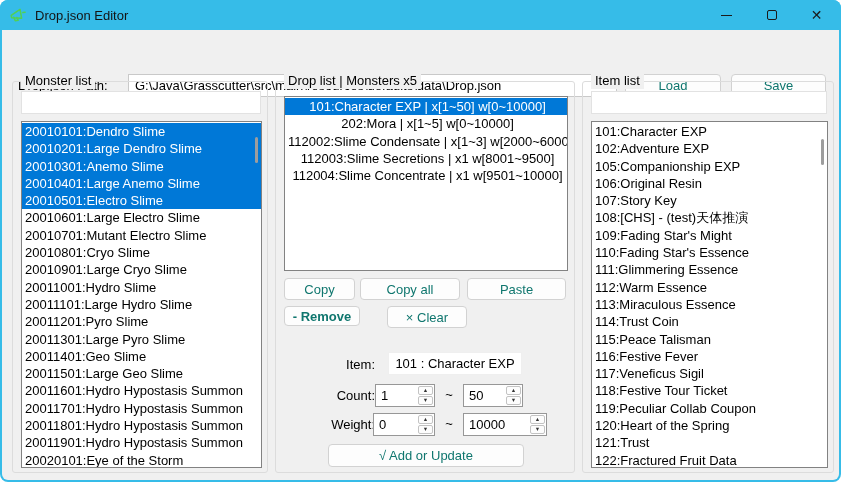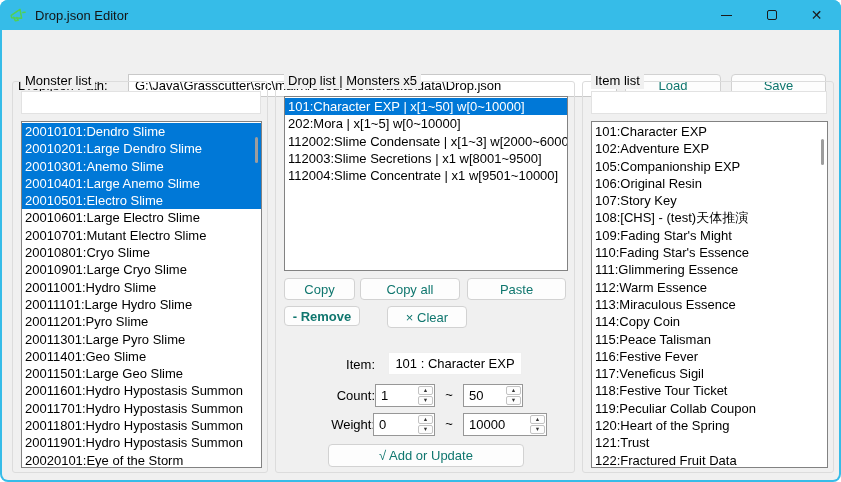--- a/index.html
+++ b/index.html
@@ -159,21 +159,21 @@
             <div class="lb-row">20011801:Hydro Hypostasis Summon</div>
             <div class="lb-row">20011901:Hydro Hypostasis Summon</div>
             <div class="lb-row">20020101:Eye of the Storm</div>
           </div>
         <div class="scroll-thumb" style="right:3px;top:15px;height:26px;"></div>
       </div>
     </div>
 
     <div class="groupbox" style="left:273px;top:51px;width:300px;height:392px;">
       <span class="gb-title">Drop list | Monsters x5</span>
-      <div class="listbox" style="left:8px;top:14px;width:284px;height:175px;">
+      <div class="listbox" style="left:8px;top:14px;width:284px;height:175px;text-align:center;">
         <div class="lb-items">
             <div class="lb-row selected">101:Character EXP | x[1~50] w[0~10000]</div>
             <div class="lb-row">202:Mora | x[1~5] w[0~10000]</div>
             <div class="lb-row">112002:Slime Condensate | x[1~3] w[2000~6000]</div>
             <div class="lb-row">112003:Slime Secretions | x1 w[8001~9500]</div>
             <div class="lb-row">112004:Slime Concentrate | x1 w[9501~10000]</div>
           </div>
       </div>
 
       <div class="btn" style="left:8px;top:196px;width:71px;height:22px;">Copy</div>
@@ -231,21 +231,21 @@
             <div class="lb-row">102:Adventure EXP</div>
             <div class="lb-row">105:Companionship EXP</div>
             <div class="lb-row">106:Original Resin</div>
             <div class="lb-row">107:Story Key</div>
             <div class="lb-row">108:[CHS] - (test)天体推演</div>
             <div class="lb-row">109:Fading Star's Might</div>
             <div class="lb-row">110:Fading Star's Essence</div>
             <div class="lb-row">111:Glimmering Essence</div>
             <div class="lb-row">112:Warm Essence</div>
             <div class="lb-row">113:Miraculous Essence</div>
-            <div class="lb-row">114:Copy Coin</div>
+            <div class="lb-row">114:Trust Coin</div>
             <div class="lb-row">115:Peace Talisman</div>
             <div class="lb-row">116:Festive Fever</div>
             <div class="lb-row">117:Veneficus Sigil</div>
             <div class="lb-row">118:Festive Tour Ticket</div>
             <div class="lb-row">119:Peculiar Collab Coupon</div>
             <div class="lb-row">120:Heart of the Spring</div>
             <div class="lb-row">121:Trust</div>
             <div class="lb-row">122:Fractured Fruit Data</div>
           </div>
         <div class="scroll-thumb" style="right:3px;top:17px;height:26px;"></div>

